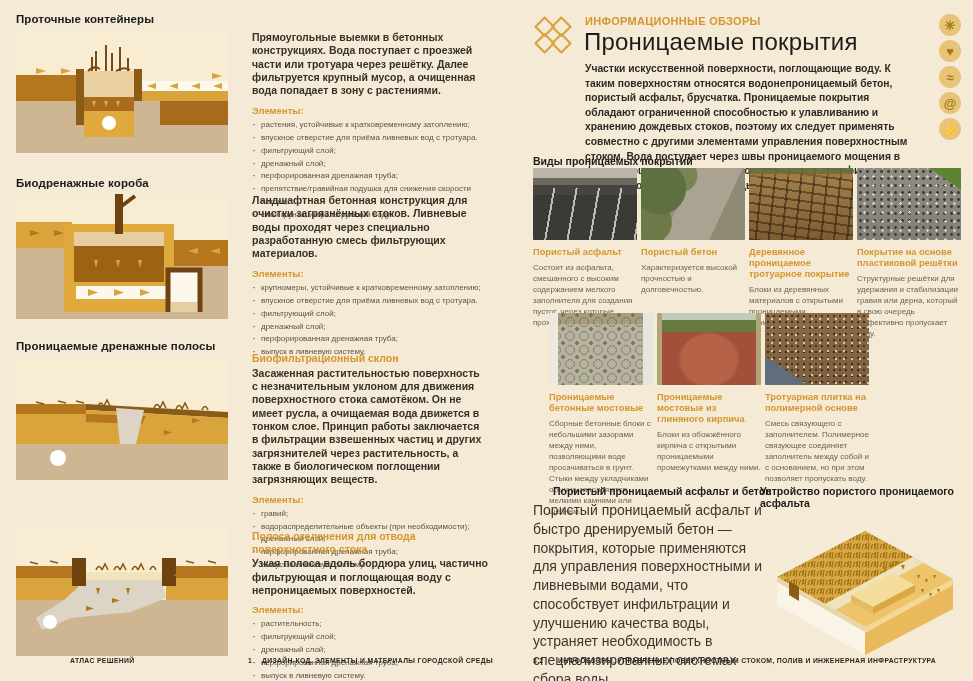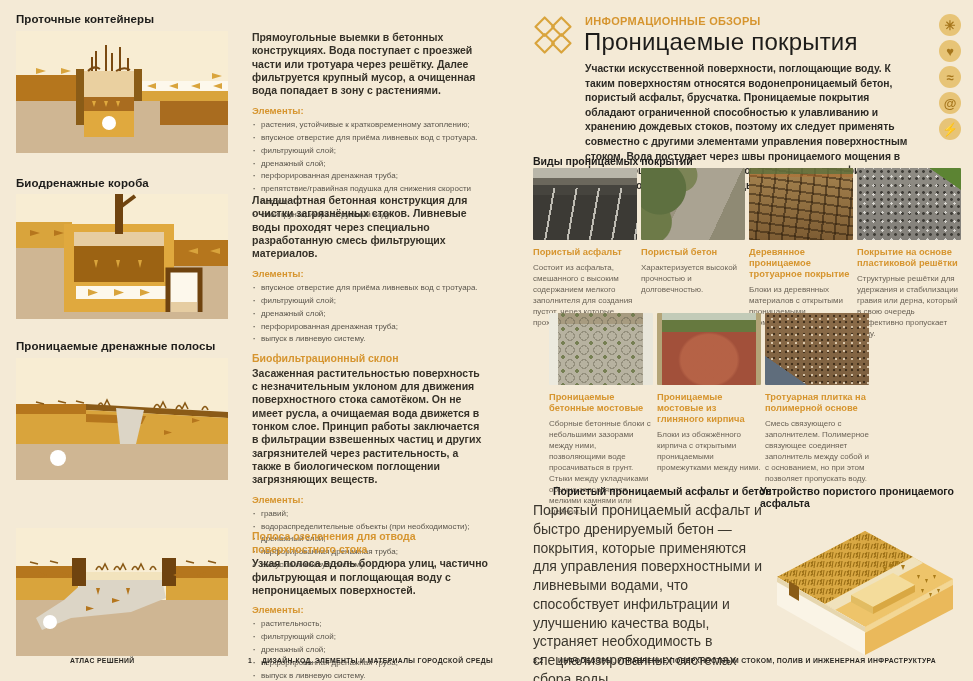--- a/index.html
+++ b/index.html
@@ -141,20 +141,21 @@
       <path d="M72 95 l10 3.5 -10 3.5 z M98 95 l10 3.5 -10 3.5 z M124 95 l10 3.5 -10 3.5 z" fill="#d9a43c"></path>
       <rect x="152" y="76" width="32" height="46" fill="#fdf8ec" stroke="#6f430f" stroke-width="5"></rect>
       <rect x="155" y="108" width="26" height="11" fill="#e6cda2"></rect>
       <rect y="118" width="212" height="7" fill="#cfb693"></rect>
     </svg>
   </div>
   <div style="position:absolute;left:252px;top:194px;width:234px;">
     <div class="desc">Ландшафтная бетонная конструкция для очистки загрязнённых стоков. Ливневые воды проходят через специально разработанную смесь фильтрующих материалов.</div>
     <div class="elements-label">Элементы:</div>
     <ul class="elements">
+      <li>крупномеры, устойчивые к кратковременному затоплению;</li>
       <li>впускное отверстие для приёма ливневых вод с тротуара.</li>
       <li>фильтрующий слой;</li>
       <li>дренажный слой;</li>
       <li>перфорированная дренажная труба;</li>
       <li>выпуск в ливневую систему.</li>
     </ul>
   </div>
 
   <div class="sec-title" style="left:16px;top:340px;">Проницаемые дренажные полосы</div>
 

